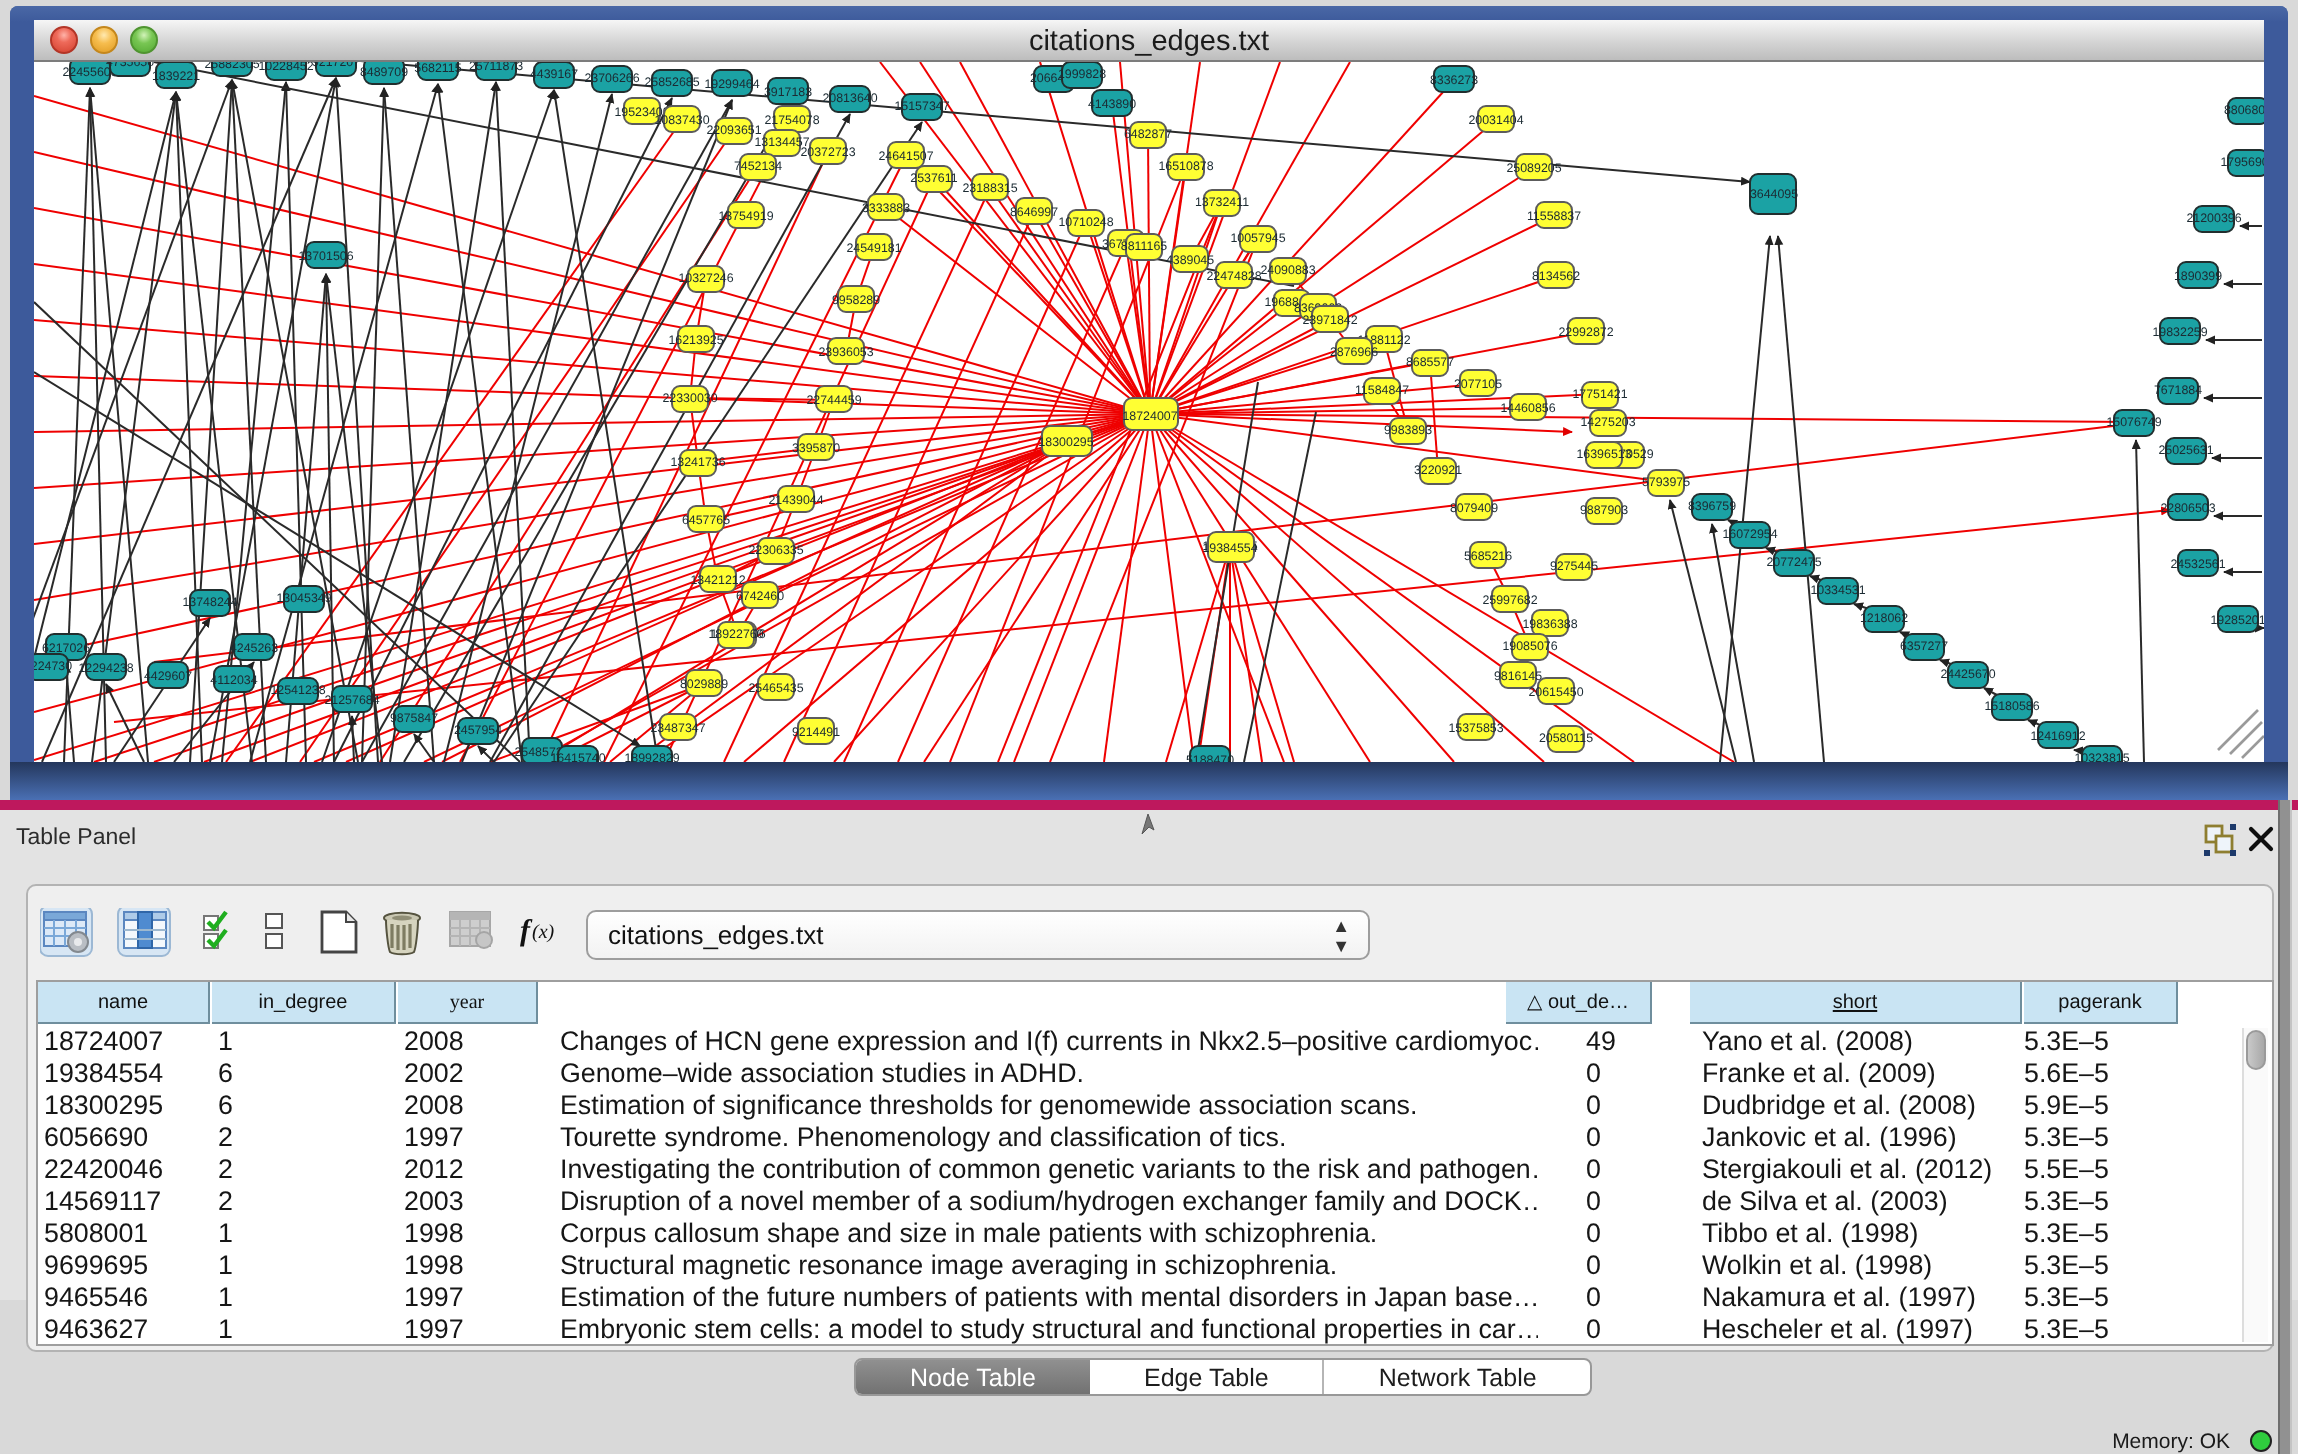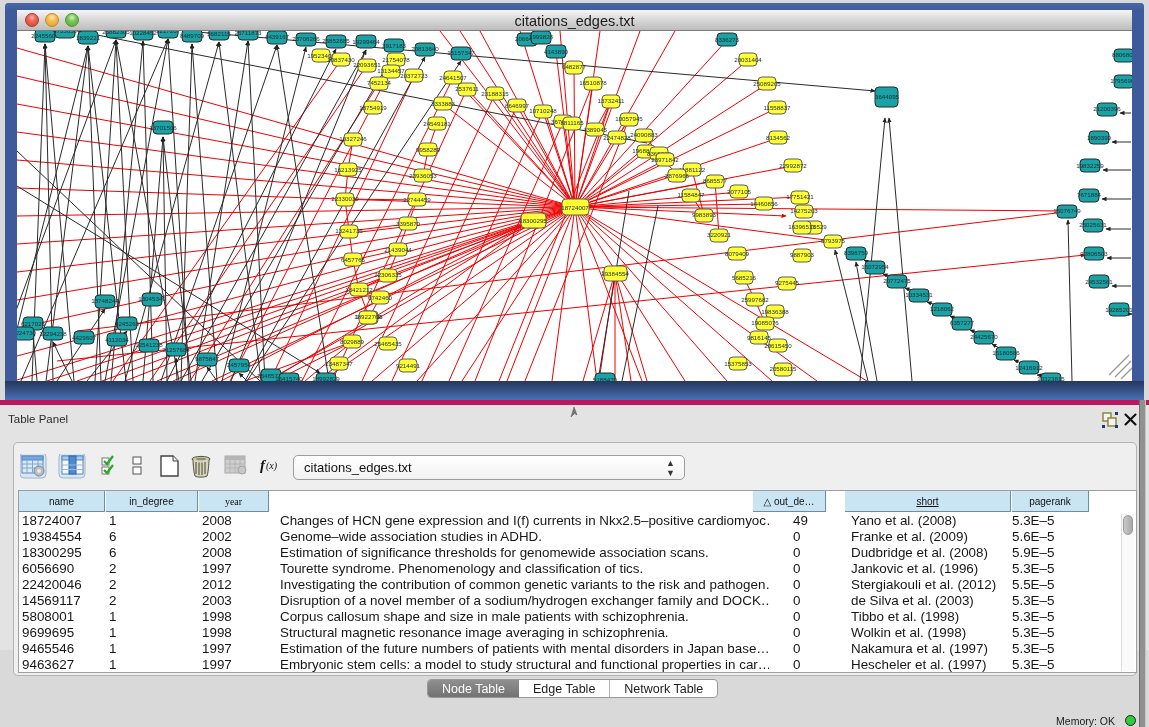--- a/index.html
+++ b/index.html
@@ -65,21 +65,21 @@
 .c5{position:absolute;left:774px;} .c6{position:absolute;left:832px;}
 .c7{position:absolute;left:993px;}
 #vsb { position:absolute; right:2px; top:23px; width:13px; height:157px;
   background:#fafafa; border-left:1px solid #ddd; }
 #vsb .thumb { position:absolute; left:1px; top:1px; width:10px; height:20px;
   background:linear-gradient(90deg,#c9c9c9,#a8a8a8); border-radius:5px; border:1px solid #9a9a9a;}
 
 #tabs { position:absolute; left:427px; top:674px; height:19px;
   border:1px solid #989898; border-radius:4px; overflow:hidden;
   background:#fff; font-size:12.5px; }
-#tabs span { display:inline-block; height:19px; line-height:18px; padding:0 14px;
+#tabs span { display:inline-block; height:19px; line-height:18px; padding:0 27px;
   color:#1d1d1d; vertical-align:top; }
 #tabs .sel { background:linear-gradient(#909090,#6e6e6e); color:#fff; }
 #tabs .dv { display:inline-block; width:1px; height:19px; background:#b5b5b5; padding:0; }
 
 #status { position:absolute; right:34px; top:310px; font-size:10.5px; color:#1a1a1a; }
 #memdot { position:absolute; right:13px; top:310px; width:11px; height:11px;
   border-radius:50%; background:#2fcc3e; border:1px solid #222; }
 #redge { position:absolute; right:3px; top:400px; width:7px; height:327px;
   background:#919191; border-left:1px solid #6e6e6e; border-right:1px solid #c4c4c4; }
 </style>

